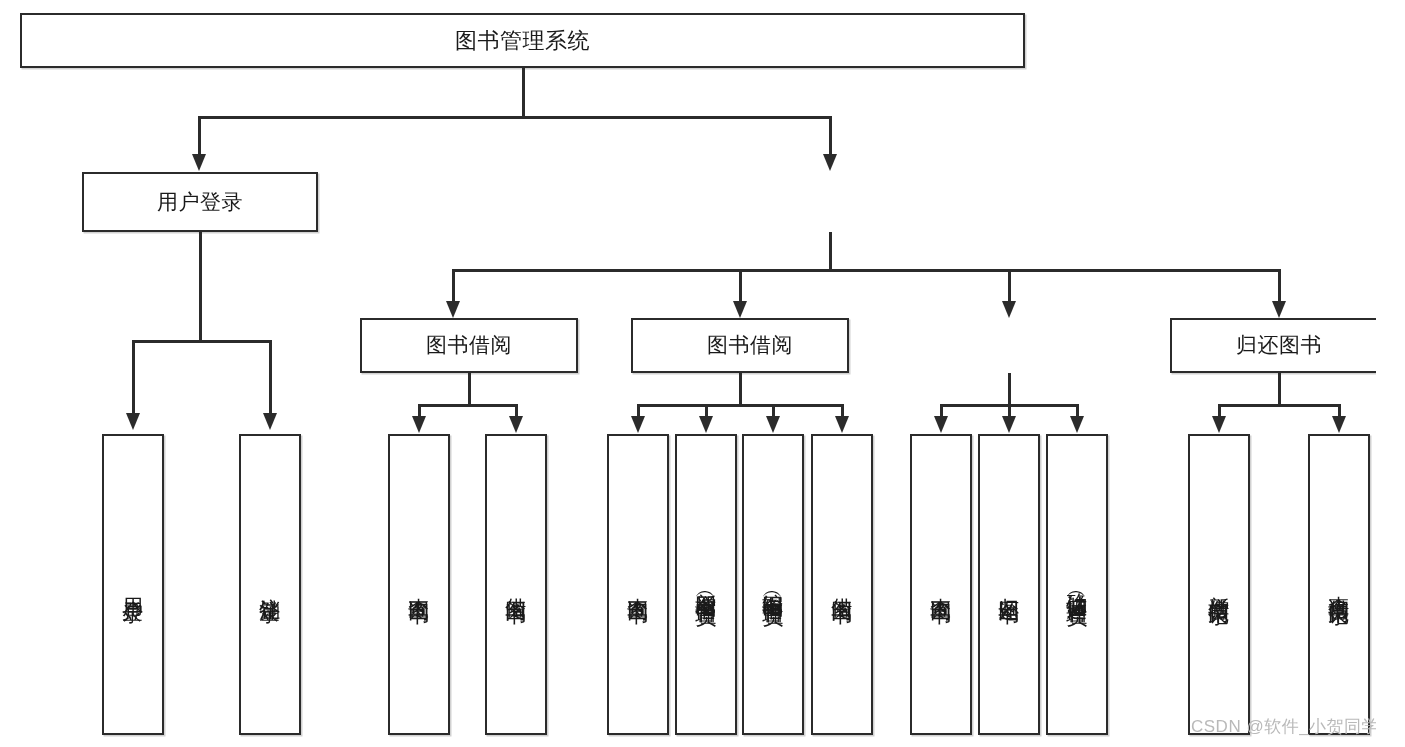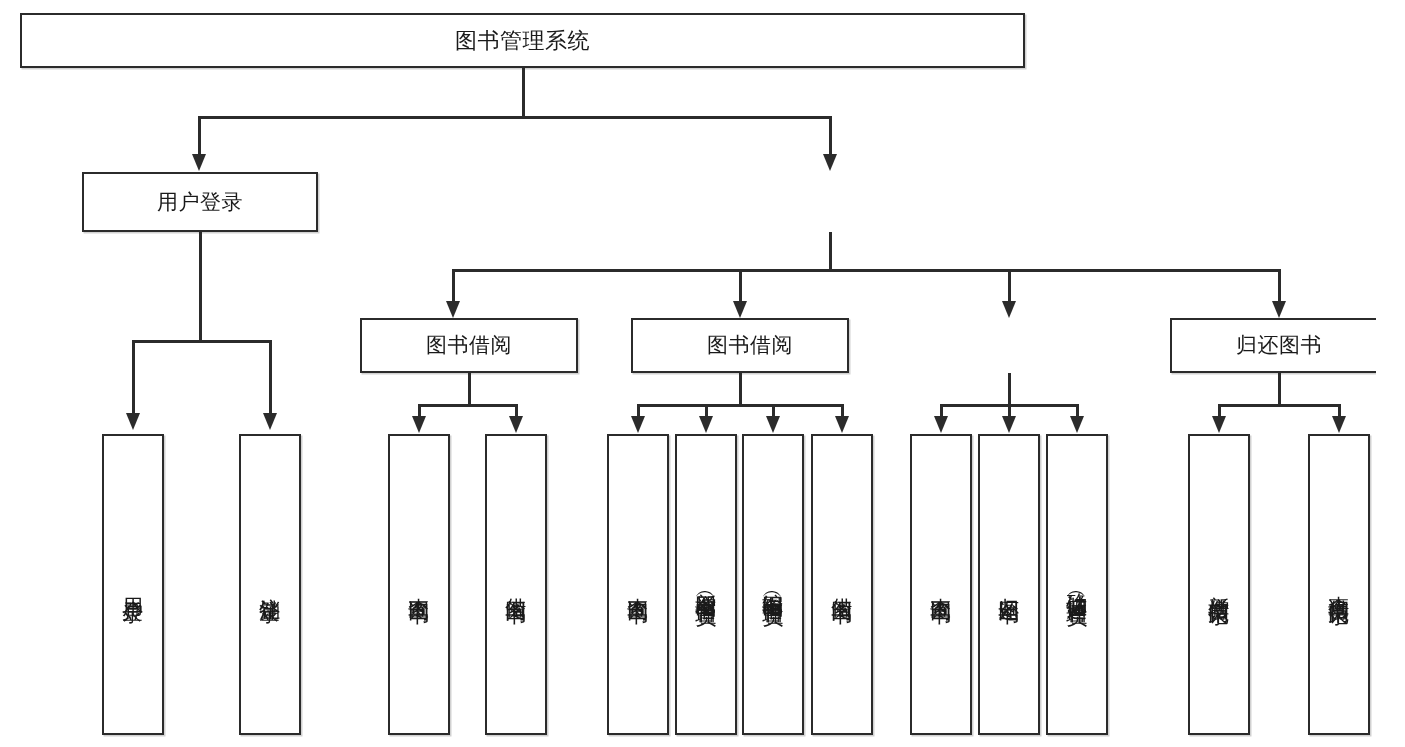--- a/index.html
+++ b/index.html
@@ -200,14 +200,15 @@
     <span class="label">确认归还（管理员）</span>
   </div>
 
   <div class="node leaf" style="left:1188px; top:434px; width:62px; height:301px;">
     <span class="label">新增借阅记录</span>
   </div>
   <div class="node leaf" style="left:1308px; top:434px; width:62px; height:301px;">
     <span class="label">查询借阅记录</span>
   </div>
 
+  <div class="watermark" style="left:1191px; top:715px;">CSDN @软件_小贺同学</div>
 
 </div>
 
 </body></html>

